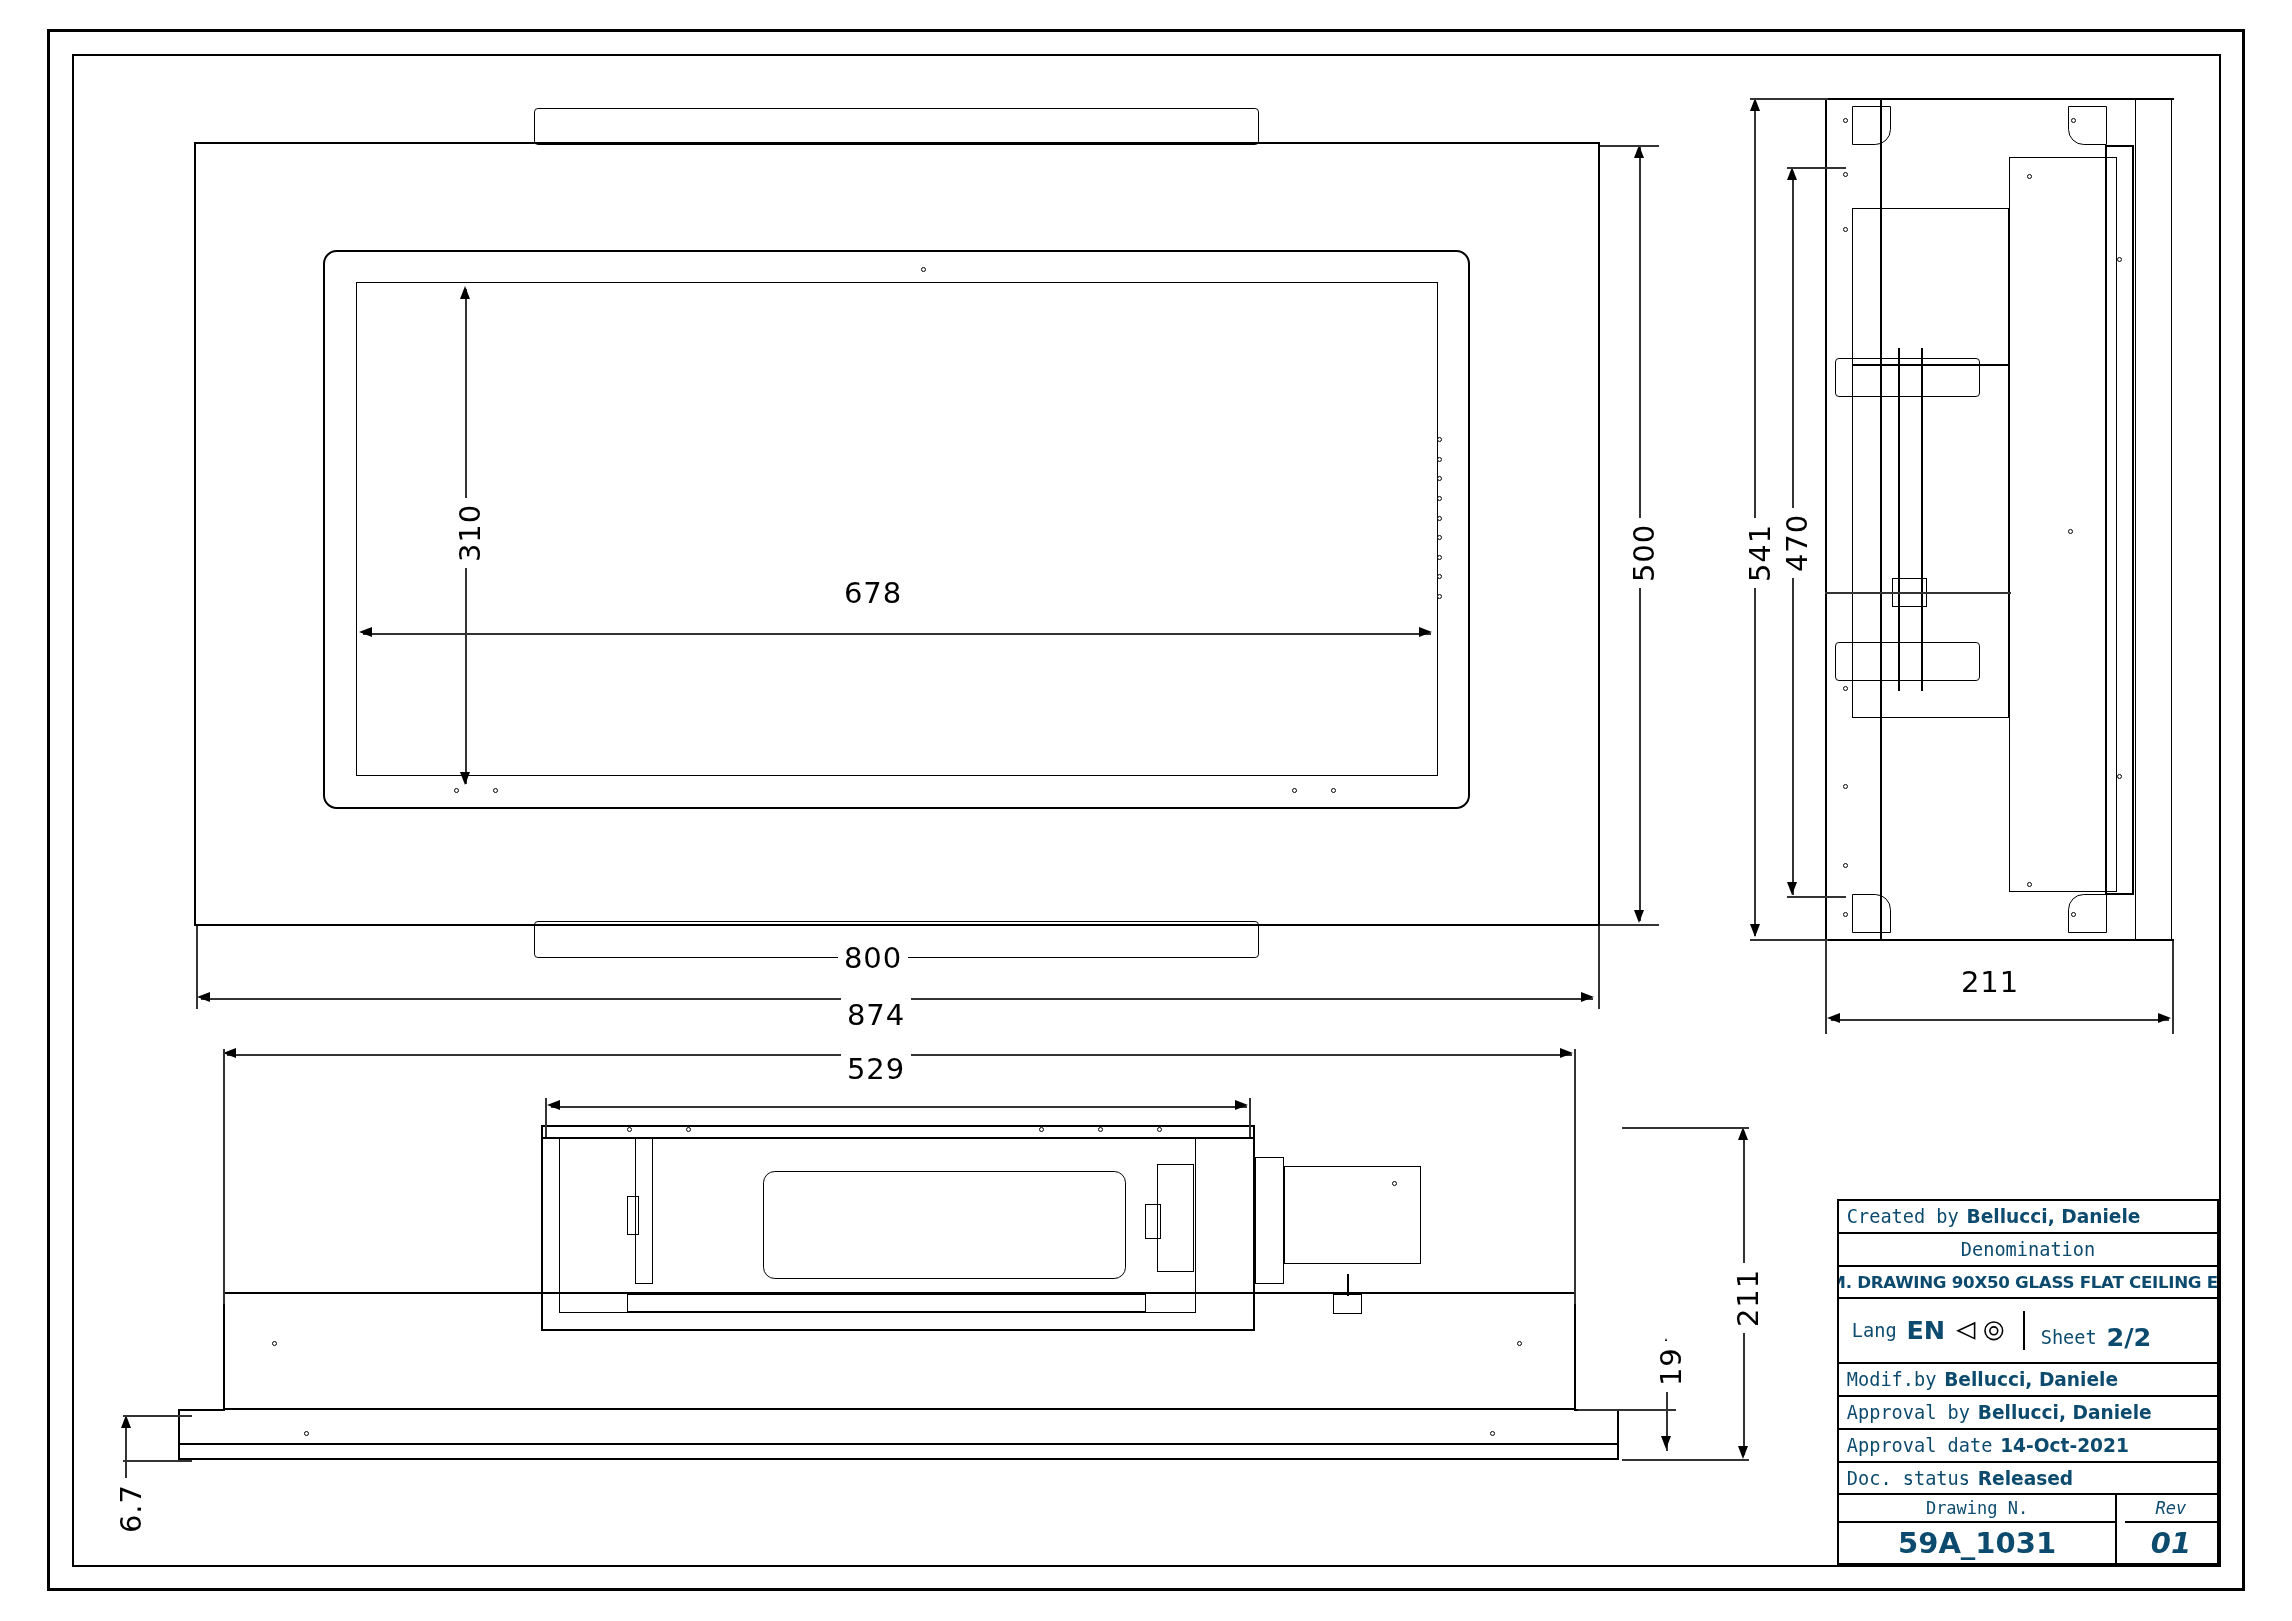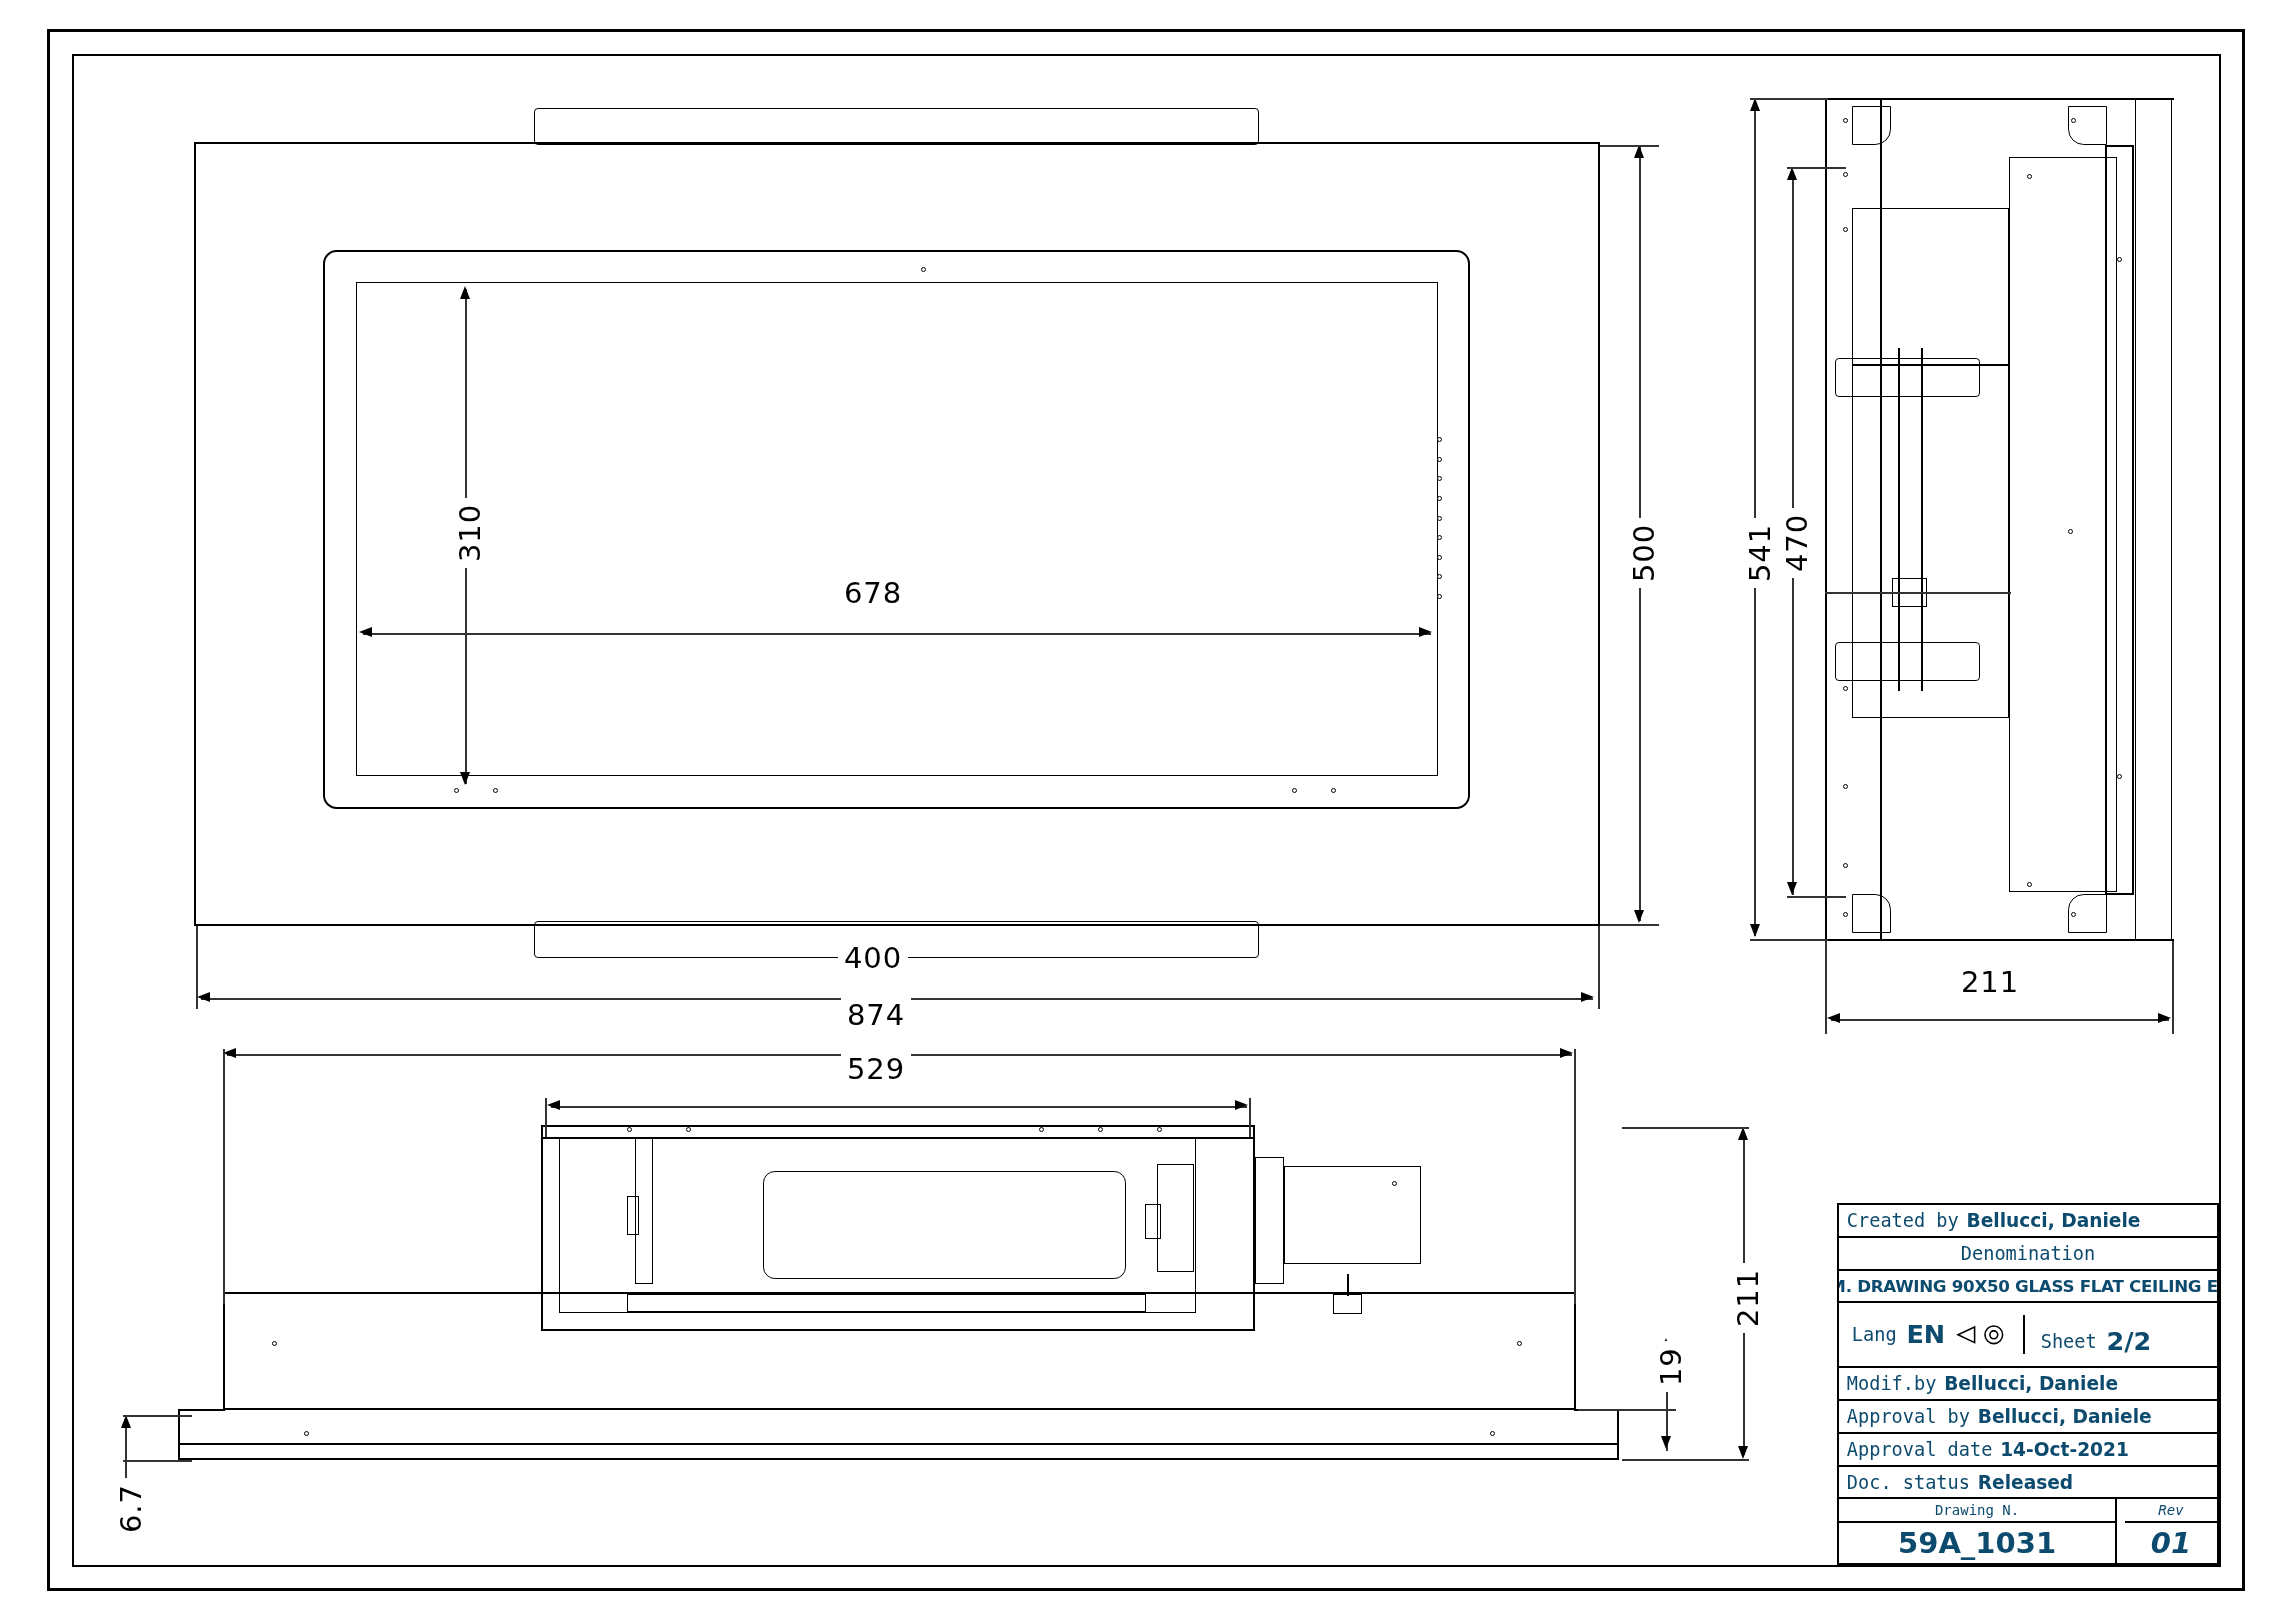--- a/index.html
+++ b/index.html
@@ -86,21 +86,21 @@
     letter-spacing:-0.3px;
   }
   .lang-row{display:flex;align-items:center;padding:5px !important;}
   .lang-left{flex:1;display:flex;align-items:center;gap:9.8px;padding:4.9px 7.8px;border-right:2px solid #000;}
   .lang-right{flex:1;display:flex;align-items:center;gap:9.8px;padding:4.9px 7.8px;margin-top:14px;}
   .projsym{display:inline-flex;align-items:center;gap:2.9px;}
   .bigval{font-family:"DejaVu Sans", sans-serif;font-weight:bold;font-size:25.5px;}
   .dn-row{display:flex;padding:0 !important;border-bottom:none !important;}
   .dn-left{flex:3;text-align:center;border-right:2px solid #000;}
   .dn-right{flex:1;text-align:center;font-style:italic;}
-  .dn-label{font-size:14px;padding:2.9px 0;border-bottom:2px solid #000;}
+  .dn-label{font-size:17px;padding:2.9px 0;border-bottom:2px solid #000;}
   .dn-value{font-family:"DejaVu Sans", sans-serif;font-weight:bold;font-size:29px;padding:2.9px 0;}
 </style>
 </head>
 <body>
 
 <div id="sheet">
 
   <div class="outer-border"></div>
   <div class="inner-border"></div>
 
@@ -149,21 +149,21 @@
     <div class="ln h hair" style="left:363px;top:633px;width:1068px;"></div>
     <div class="arrow ar-left" style="left:359px;top:627px;"></div>
     <div class="arrow ar-right" style="left:1419px;top:627px;"></div>
     <div class="dim" style="left:838px;top:576px;">678</div>
 
     <div class="ln h hair" style="left:201px;top:998px;width:1392px;"></div>
     <div class="arrow ar-left" style="left:197px;top:992px;"></div>
     <div class="arrow ar-right" style="left:1581px;top:992px;"></div>
     <div class="ln v hair" style="left:196px;top:926px;height:83px;"></div>
     <div class="ln v hair" style="left:1598px;top:926px;height:83px;"></div>
-    <div class="dim" style="left:838px;top:941px;">400</div>
+    <div class="dim" style="left:838px;top:941px;">800</div>
   </div>
 
   <div>
 
     <div class="rect" style="left:1825px;top:98px;width:57px;height:843px;"></div>
     <div class="rect" style="left:2105px;top:145px;width:29px;height:750px;"></div>
     <div class="rect1" style="left:2135px;top:98px;width:37px;height:843px;"></div>
 
     <div class="ln h" style="left:1825px;top:98px;width:349px;"></div>
 

